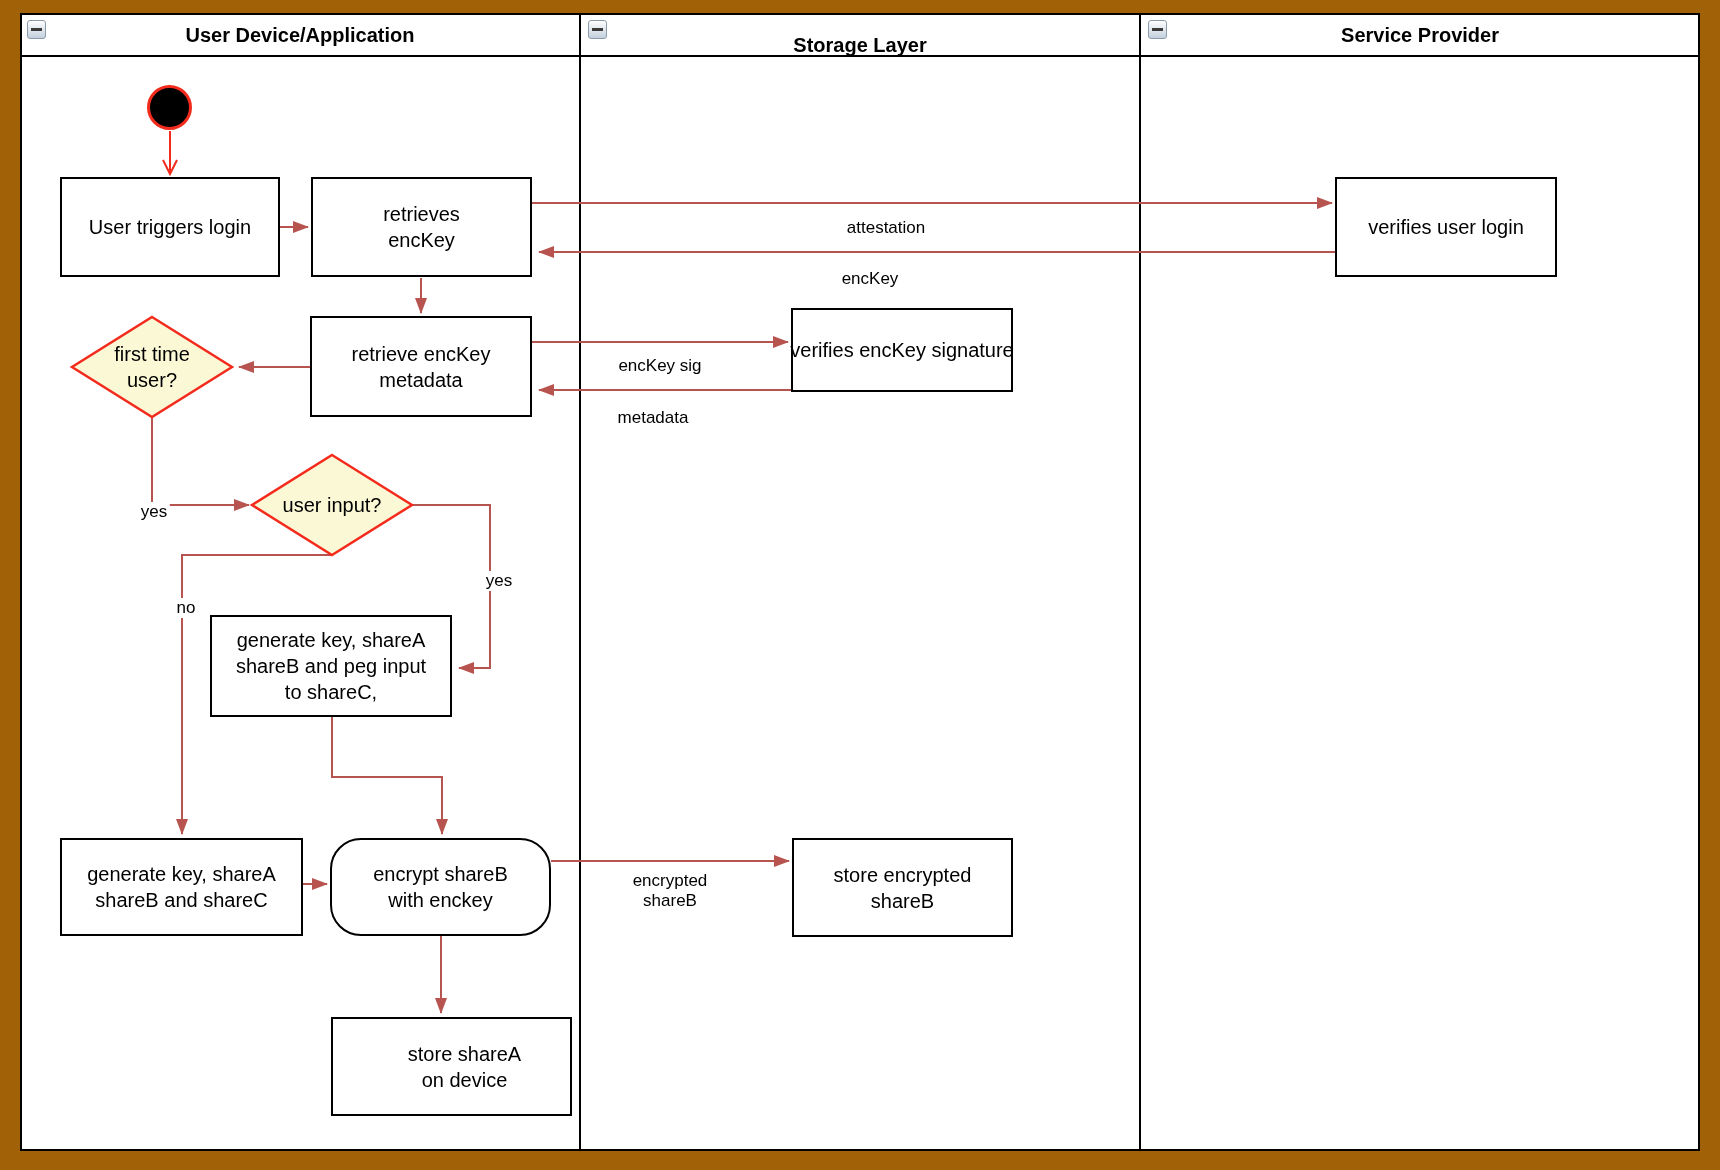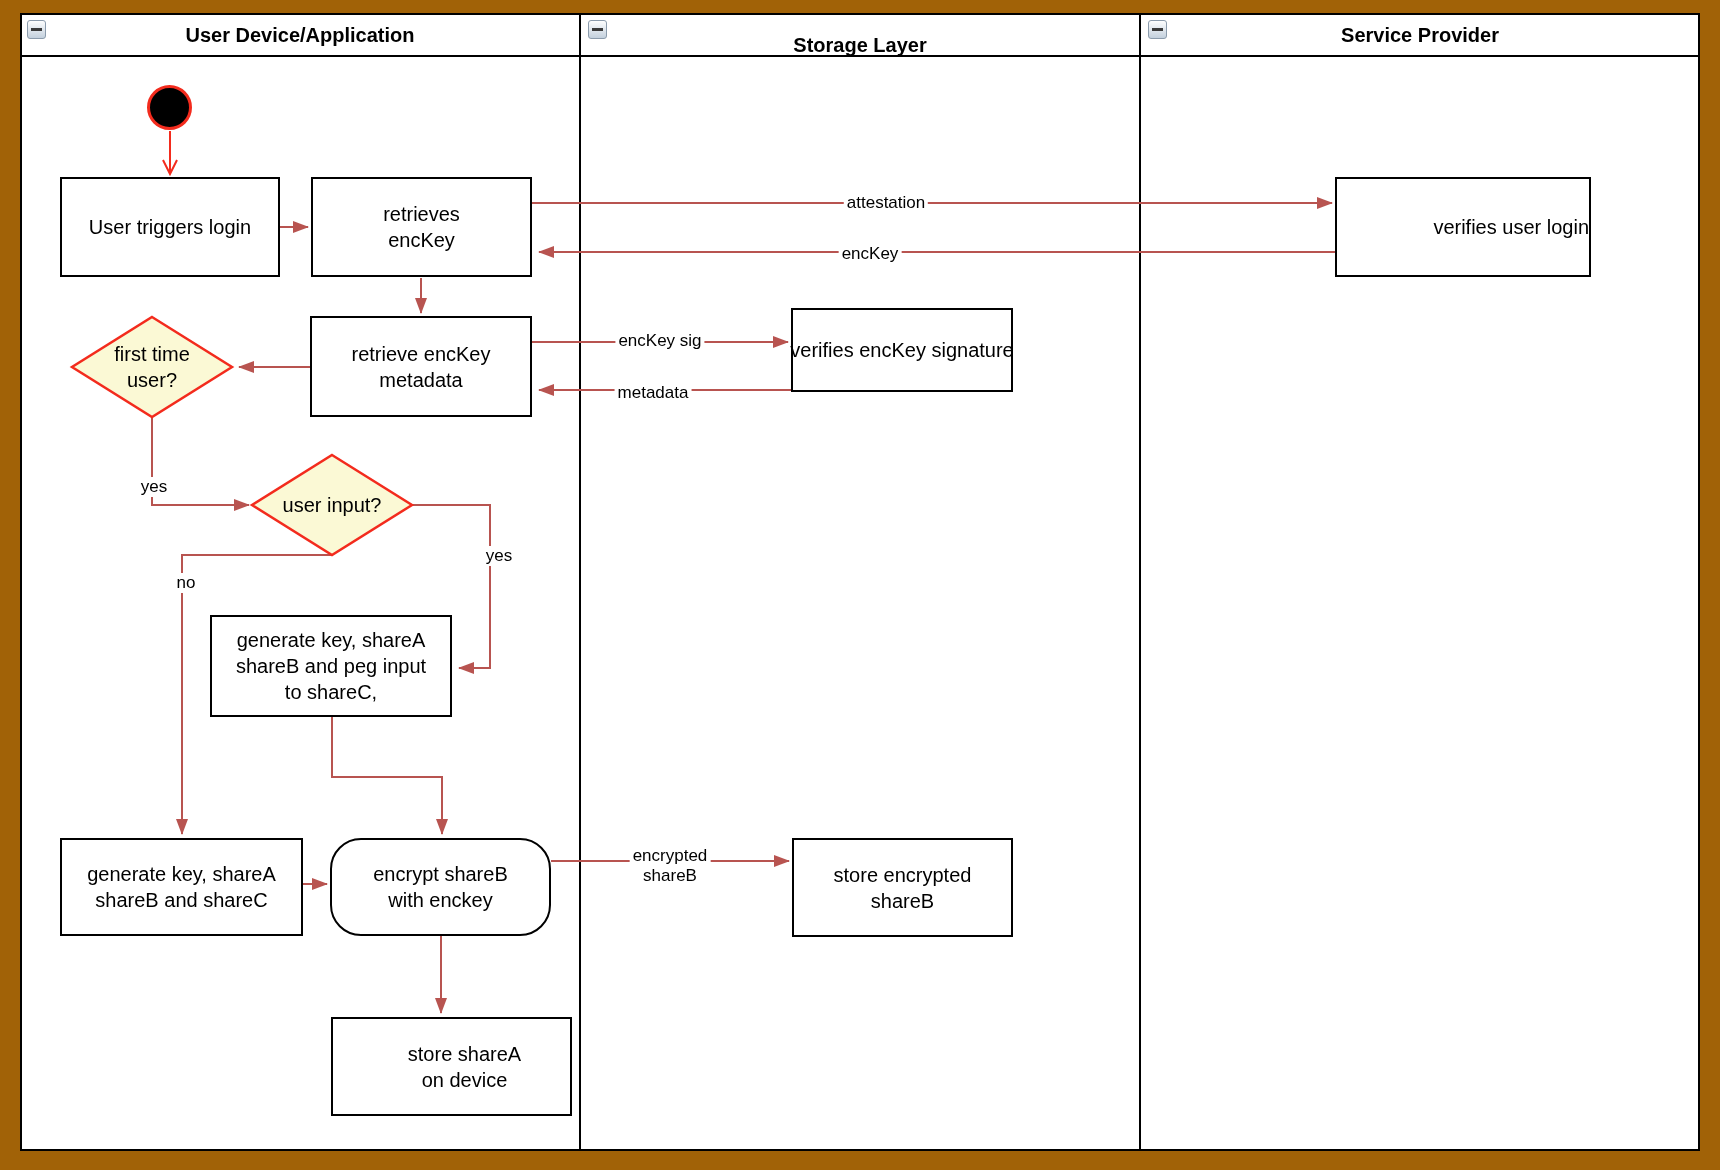--- a/index.html
+++ b/index.html
@@ -33,21 +33,21 @@
   .start{position:absolute;width:45px;height:45px;box-sizing:border-box;border-radius:50%;
     background:#000;border:3px solid var(--start-arrow-color,#f32b1d);z-index:3;}
   
   .edges{position:absolute;left:0;top:0;z-index:2;}
   .edge{fill:none;stroke:var(--arrow-color,#b85450);stroke-width:2;}
   .edge-start{fill:none;stroke:var(--start-arrow-color,#f32b1d);stroke-width:2;}
   .diamond{fill:var(--diamond-fill,#fbf9d5);stroke:var(--diamond-border,#f32b1d);stroke-width:2.5;}
   
   .elabel{position:absolute;transform:translate(-50%,-50%);background:#fff;
     padding:0 3px;font-size:17px;line-height:20px;white-space:nowrap;z-index:5;
-    text-align:center;}
+    text-align:center;margin-top:25px;}
 </style>
 </head>
 <body>
 
 <div class="canvas">
 
   <div class="pool"></div>
   <div class="header-divider"></div>
   <div class="lane-divider" style="left:579px;"></div>
   <div class="lane-divider" style="left:1139px;"></div>
@@ -106,21 +106,21 @@
 
   <div class="node" style="left:60px;top:177px;width:220px;height:100px;">
     <div class="ln">User triggers login</div>
   </div>
 
   <div class="node" style="left:311px;top:177px;width:221px;height:100px;">
     <div class="ln">retrieves</div>
     <div class="ln">encKey</div>
   </div>
 
-  <div class="node" style="left:1335px;top:177px;width:256px;height:100px;align-items:flex-end;">
+  <div class="node" style="left:1335px;top:177px;width:222px;height:100px;">
     <div class="ln">verifies user login</div>
   </div>
 
   <div class="node" style="left:310px;top:316px;width:222px;height:101px;">
     <div class="ln">retrieve encKey</div>
     <div class="ln">metadata</div>
   </div>
 
   <div class="node" style="left:791px;top:308px;width:222px;height:84px;">
     <div class="ln">verifies encKey signature</div>

